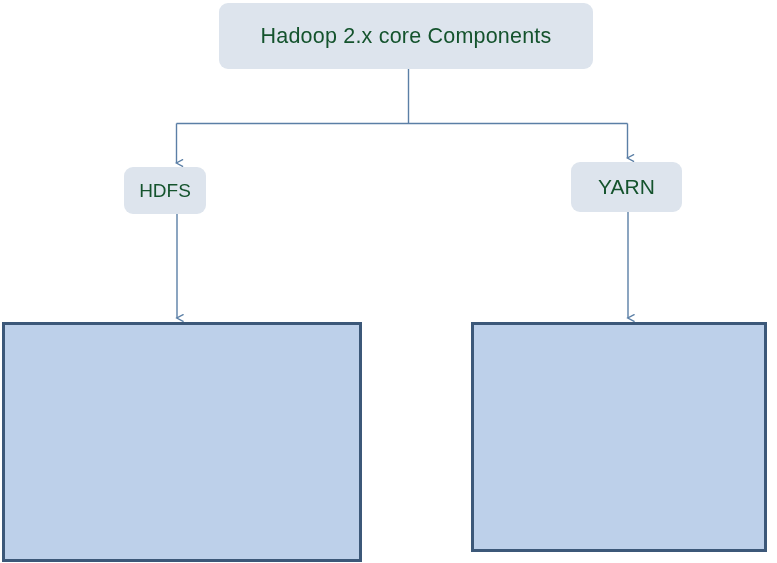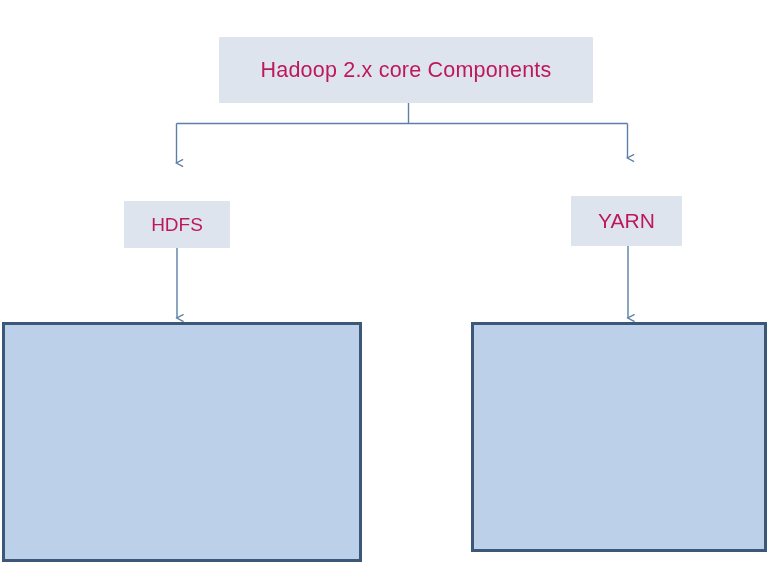--- a/index.html
+++ b/index.html
@@ -27,35 +27,34 @@
     left: 0; top: 0;
     width: 777px;
     height: 563px;
     pointer-events: none;
   }
 
   
   .node-pill {
     position: absolute;
     background: #dde4ed;
-    border-radius: 1px;
+    border-radius: 9px;
     display: flex;
     align-items: center;
     justify-content: center;
     text-align: center;
-    color: #be185d;
+    color: #14532d;
     box-sizing: border-box;
-    margin-top: 34px;
   }
   .node-pill .lbl { display: block; line-height: 1.15; }
 
   #title-box { left: 219px; top: 3px; width: 374px; height: 66px; }
   #title-box .lbl { font-size: 21.5px; letter-spacing: 0.2px; }
 
-  #hdfs-box { left: 124px; top: 167px; width: 106px; height: 47px; }
+  #hdfs-box { left: 124px; top: 167px; width: 82px; height: 47px; }
   #hdfs-box .lbl { font-size: 19px; }
 
   #yarn-box { left: 571px; top: 162px; width: 111px; height: 50px; }
   #yarn-box .lbl { font-size: 21px; }
 
   
   .container-box {
     position: absolute;
     background: #bdd0ea;
     border: 3px solid #3c5879;

